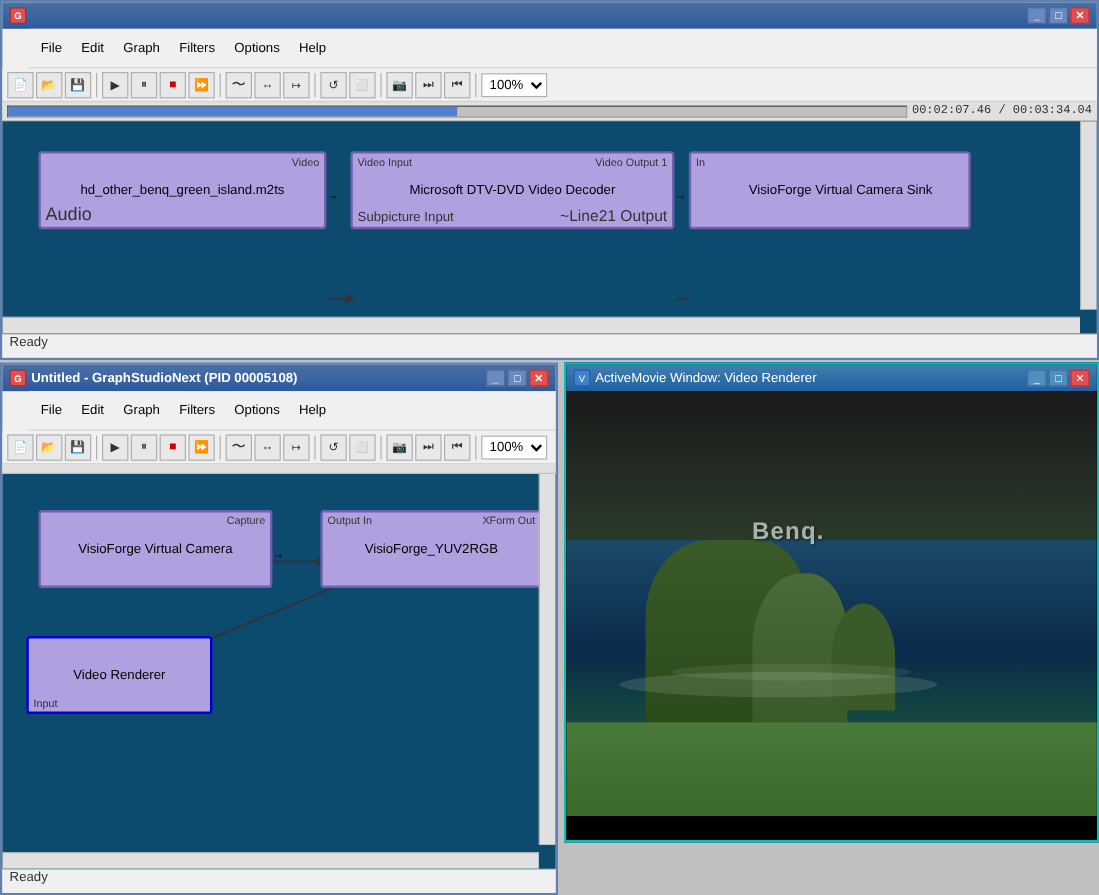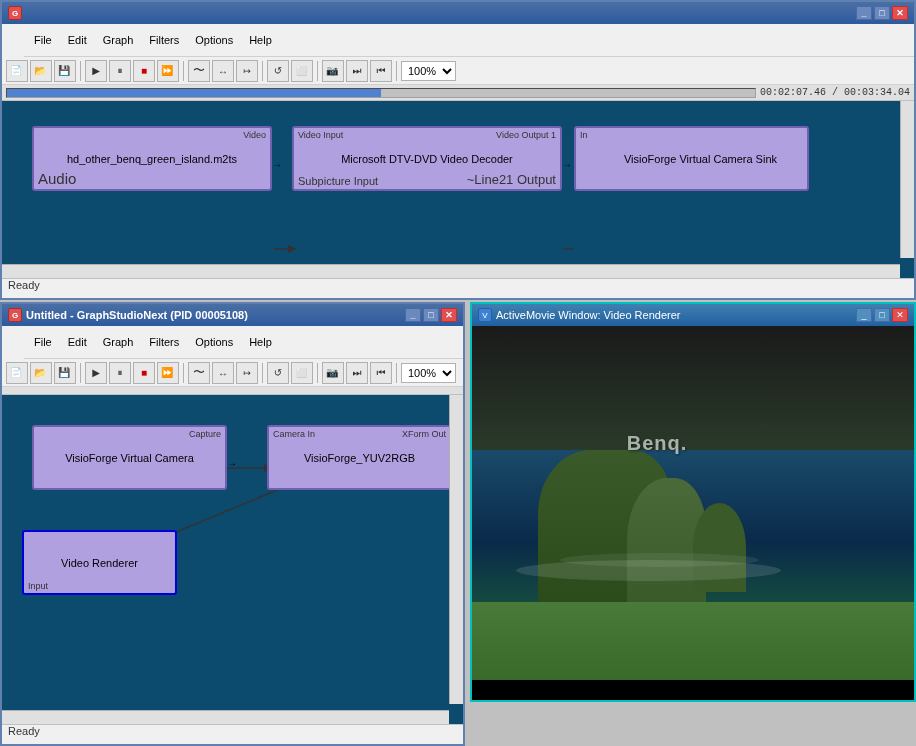--- a/index.html
+++ b/index.html
@@ -298,21 +298,21 @@
       <line x1="275" y1="95" x2="95" y2="170" stroke="#333" stroke-width="1.5"></line>
     </svg>
 
     <div class="filter-node" style="left:30px; top:30px; width:195px; height:65px;">
       <span class="pin-label" style="top:2px; right:4px; font-size:9px;">Capture</span>
       <div class="node-label">VisioForge Virtual Camera</div>
       <div style="position:absolute; right:-12px; top:30px; font-size:10px;">→</div>
     </div>
 
     <div class="filter-node" style="left:265px; top:30px; width:185px; height:65px;">
-      <span class="pin-label" style="top:2px; left:4px; font-size:9px;">Camera In</span>
+      <span class="pin-label" style="top:2px; left:4px; font-size:9px;">Output In</span>
       <span class="pin-label" style="top:2px; right:4px; font-size:9px;">XForm Out</span>
       <div class="node-label">VisioForge_YUV2RGB</div>
     </div>
 
     <div class="filter-node selected" style="left:20px; top:135px; width:155px; height:65px; border-color:#0000dd;">
       <span class="pin-label" style="bottom:2px; left:4px; font-size:9px;">Input</span>
       <div class="node-label">Video Renderer</div>
     </div>
 
     <div class="vscroll"></div>

